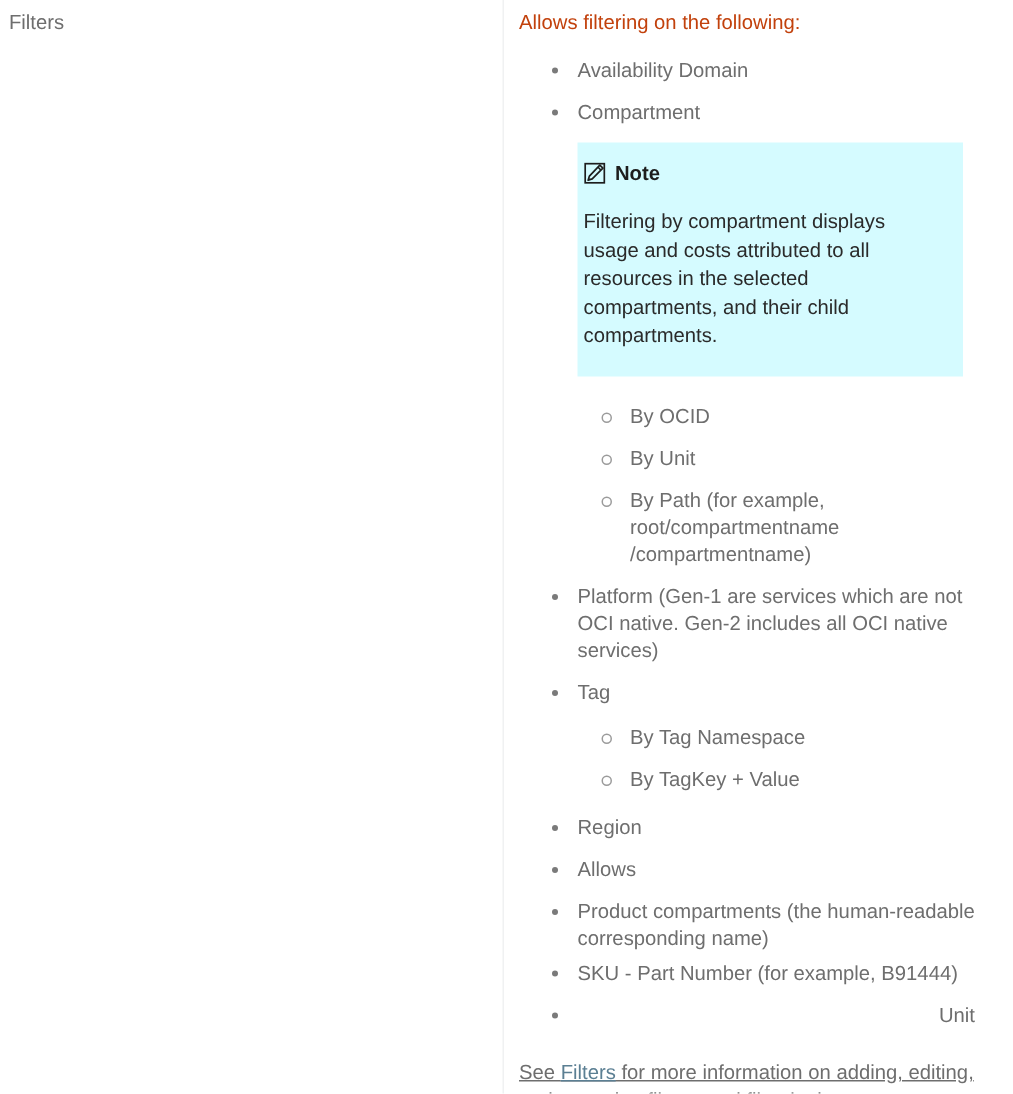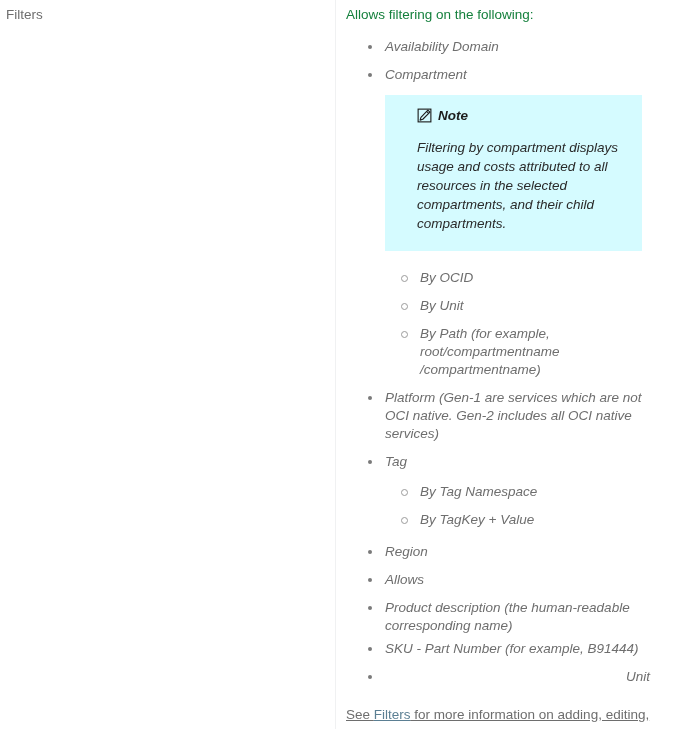--- a/index.html
+++ b/index.html
@@ -39,37 +39,36 @@
 
   
   .content-cell {
     flex: 1 1 auto;
     padding: 6px 8px 0 10px;
   }
 
   .intro {
     font-size: 13.5px;
     line-height: 18px;
-    color: #15803d;
+    color: #c2410c;
     margin: 0 0 14px 0;
   }
 
   ul.bullets {
     list-style: none;
     margin: 0;
     padding: 0;
   }
   ul.bullets > li.bullet {
     position: relative;
     padding-left: 39px;
     font-size: 13.5px;
     line-height: 18px;
     color: #6e6e6e;
     margin-bottom: 10px;
-    font-style: italic;
   }
   ul.bullets > li.bullet::before {
     content: "";
     position: absolute;
     left: 22px;
     top: 7px;
     width: 4px;
     height: 4px;
     border-radius: 50%;
     background: #7a7a7a;
@@ -108,21 +107,21 @@
     background: transparent;
   }
   ul.subbullets > li.subbullet.last { margin-bottom: 0; }
 
   .sub-line { display: block; }
 
   
   .note-box {
     background: #d5fbff;
     margin: 11px 8px 18px 0;
-    padding: 13px 16px 18px 32px;
+    padding: 13px 16px 18px 4px;
   }
   .note-head {
     display: flex;
     align-items: center;
     gap: 6px;
     margin-bottom: 15px;
   }
   .note-icon {
     width: 15px;
     height: 15px;
@@ -226,21 +225,21 @@
 
       <li class="bullet" style="margin-top:14px;">
         <span>Region</span>
       </li>
 
       <li class="bullet">
         <span>Allows</span>
       </li>
 
       <li class="bullet tight">
-        <span>Product description (the human-readable corresponding name)</span>
+        <span>Product compartments (the human-readable corresponding name)</span>
       </li>
 
       <li class="bullet">
         <span>SKU - Part Number (for example, B91444)</span>
       </li>
 
       <li class="bullet last">
         <span>Unit</span>
       </li>
 

